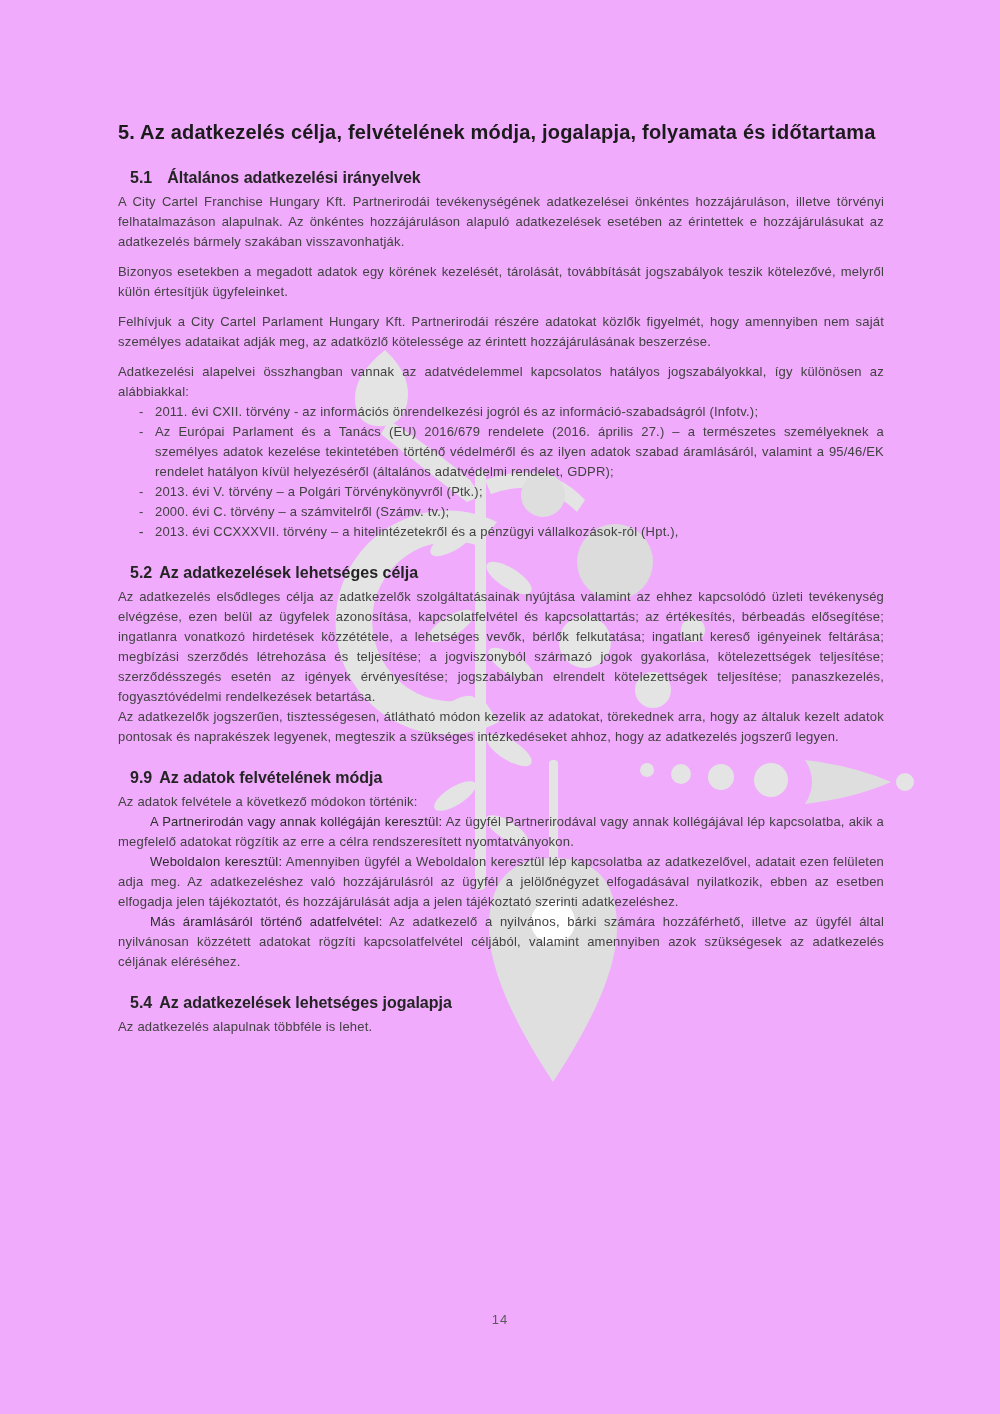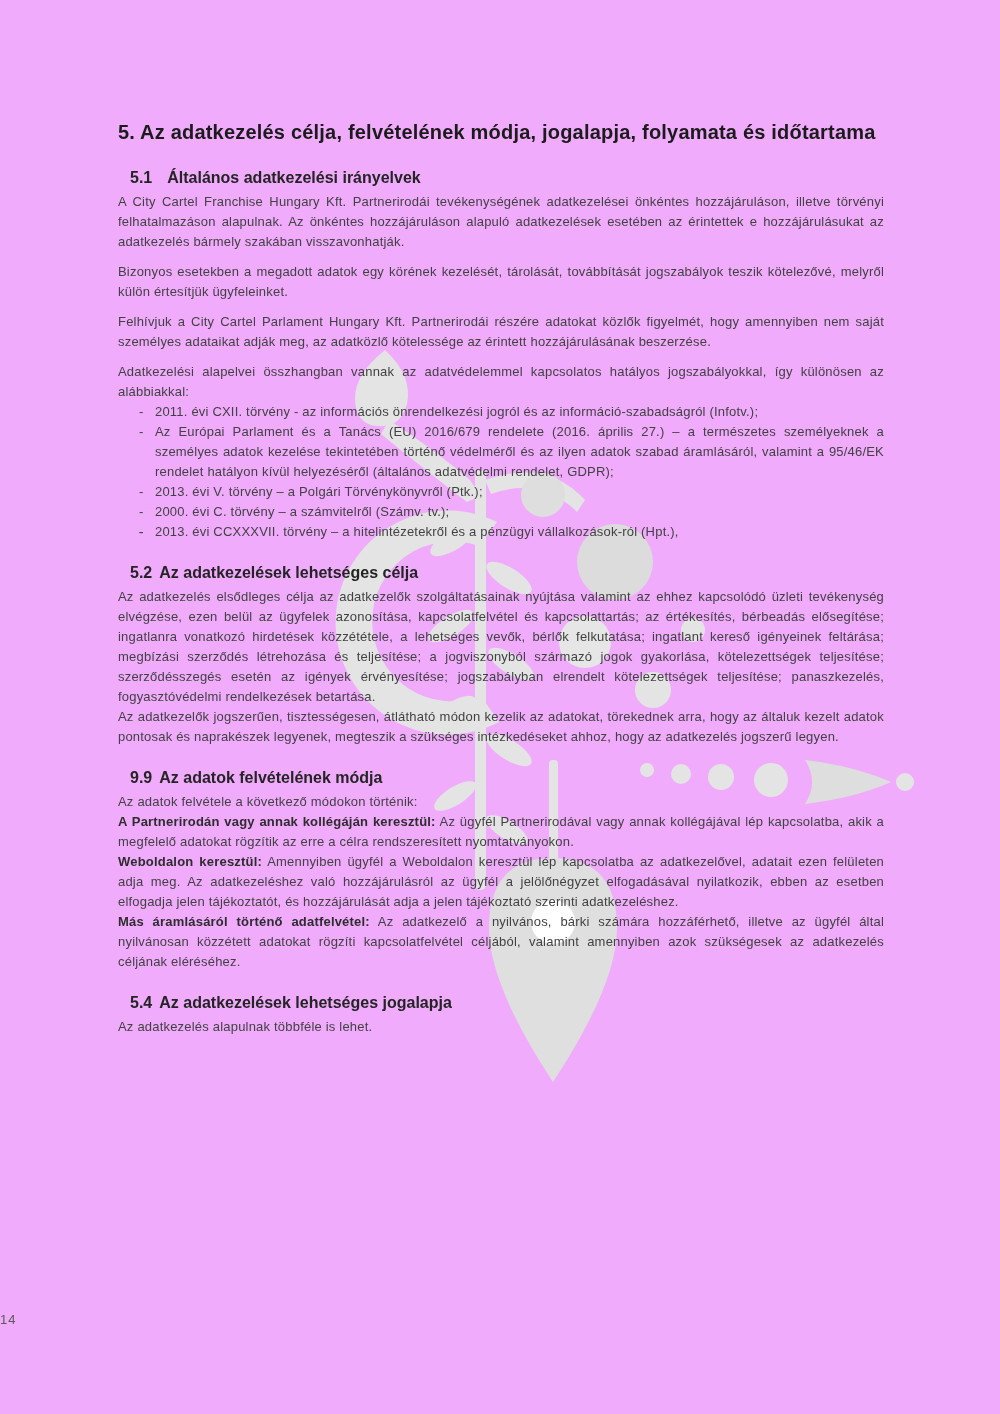--- a/index.html
+++ b/index.html
@@ -65,28 +65,30 @@
   li.dash-item {
     position: relative;
     padding-left: 37px;
   }
   li.dash-item .dash {
     position: absolute;
     left: 21px;
     top: 0;
   }
   .lead {
-    font-weight: 700;
+    font-weight: 400;
     color: #2d2d2d;
+    margin-left: 32px;
   }
   .page-number {
     position: absolute;
     top: 1312px;
     left: 0;
     width: 100%;
+    text-align: center;
     font-size: 13px;
     letter-spacing: 1px;
     color: #5a5a5a;
     z-index: 1;
   }
 </style>
 </head>
 <body>
 
 <div class="page">

